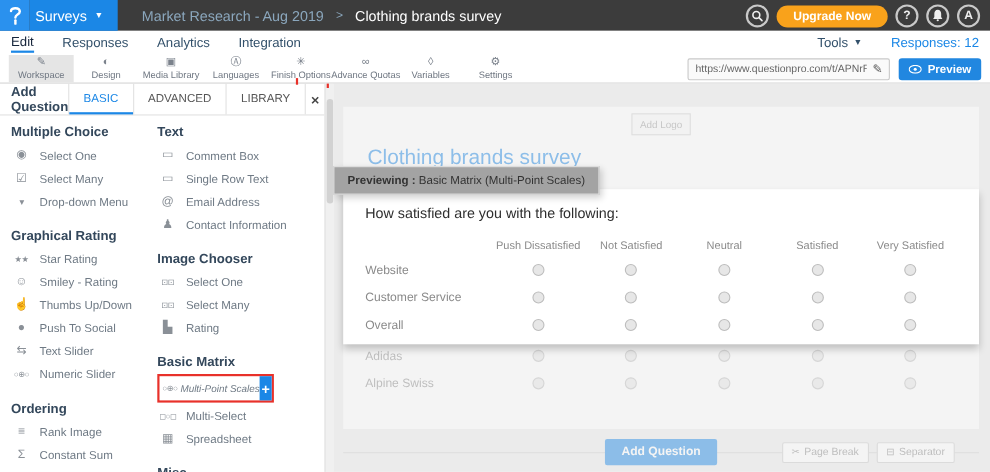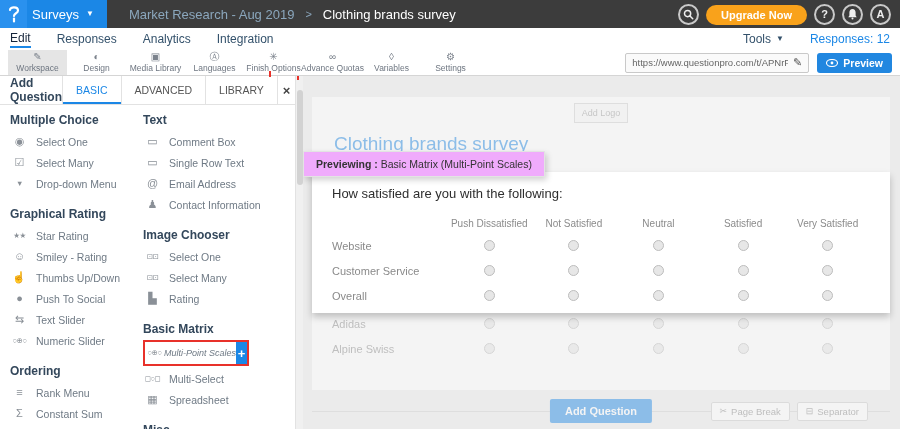--- a/index.html
+++ b/index.html
@@ -82,21 +82,21 @@
   .mcell { flex:1; display:flex; justify-content:center; }
   .radio { width:11px; height:11px; border-radius:50%; background:#e7e7e7; border:1px solid #bdbdbd; }
   .survey-footer { position:relative; height:26px; margin-top:8px; display:flex; align-items:center; }
   .survey-footer::before { content:""; position:absolute; left:0; right:0; top:50%; border-top:1px solid #d0d0d0; }
   .add-q-btn { position:absolute; left:50%; transform:translateX(-50%); background:#1b87e6; color:#fff; font-size:11px; font-weight:bold; padding:6px 15px; border-radius:2px; }
   .pb-sep { position:absolute; right:22px; display:flex; gap:7px; }
   .mini-btn { border:1px solid #c9c9c9; background:#fff; color:#888; font-size:9.5px; padding:3px 8px; border-radius:2px; display:flex; align-items:center; gap:4px; white-space:nowrap; }
   .mini-btn .mb-icon { font-size:9px; }
 
   
-  .preview-tooltip { position:absolute; left:0; top:75px; z-index:6; background:#f0abfc; border:1px solid #e3e3e3; box-shadow:2px 3px 6px rgba(0,0,0,0.18); padding:6px 12px; font-size:10.5px; color:#333; white-space:nowrap; }
+  .preview-tooltip { position:absolute; left:0; top:75px; z-index:6; background:#a3a3a3; border:1px solid #e3e3e3; box-shadow:2px 3px 6px rgba(0,0,0,0.18); padding:6px 12px; font-size:10.5px; color:#333; white-space:nowrap; }
   .preview-tooltip b { font-weight:bold; }
   .preview-card { position:absolute; left:9px; right:10px; top:96px; height:141px; z-index:5; background:#ffffff; box-shadow:0 4px 7px rgba(0,0,0,0.22); padding-top:14px; }
   .preview-q { font-size:13px; color:#2e2e2e; margin-left:20px; }
   .matrix-header { display:flex; align-items:center; margin-top:12px; height:20px; }
   .mh-spacer { width:135px; }
   .mh-cells { flex:1; display:flex; margin-right:20px; }
   .mh-cell { flex:1; text-align:center; font-size:10px; color:#8b8b8b; white-space:nowrap; }
 
   svg { display:block; }
 </style>
@@ -260,21 +260,21 @@
           </div>
           <div class="pitem">
             <span class="pitem-icon sm">○⊕○</span>
             <span class="pitem-label">Numeric Slider</span>
           </div>
         </div>
         <div class="sec">
           <div class="sec-header">Ordering</div>
           <div class="pitem">
             <span class="pitem-icon">≡</span>
-            <span class="pitem-label">Rank Menu</span>
+            <span class="pitem-label">Rank Image</span>
           </div>
           <div class="pitem">
             <span class="pitem-icon">Σ</span>
             <span class="pitem-label">Constant Sum</span>
           </div>
           <div class="pitem">
 
             <span class="pitem-label">Drag and Drop</span>
           </div>
         </div>

